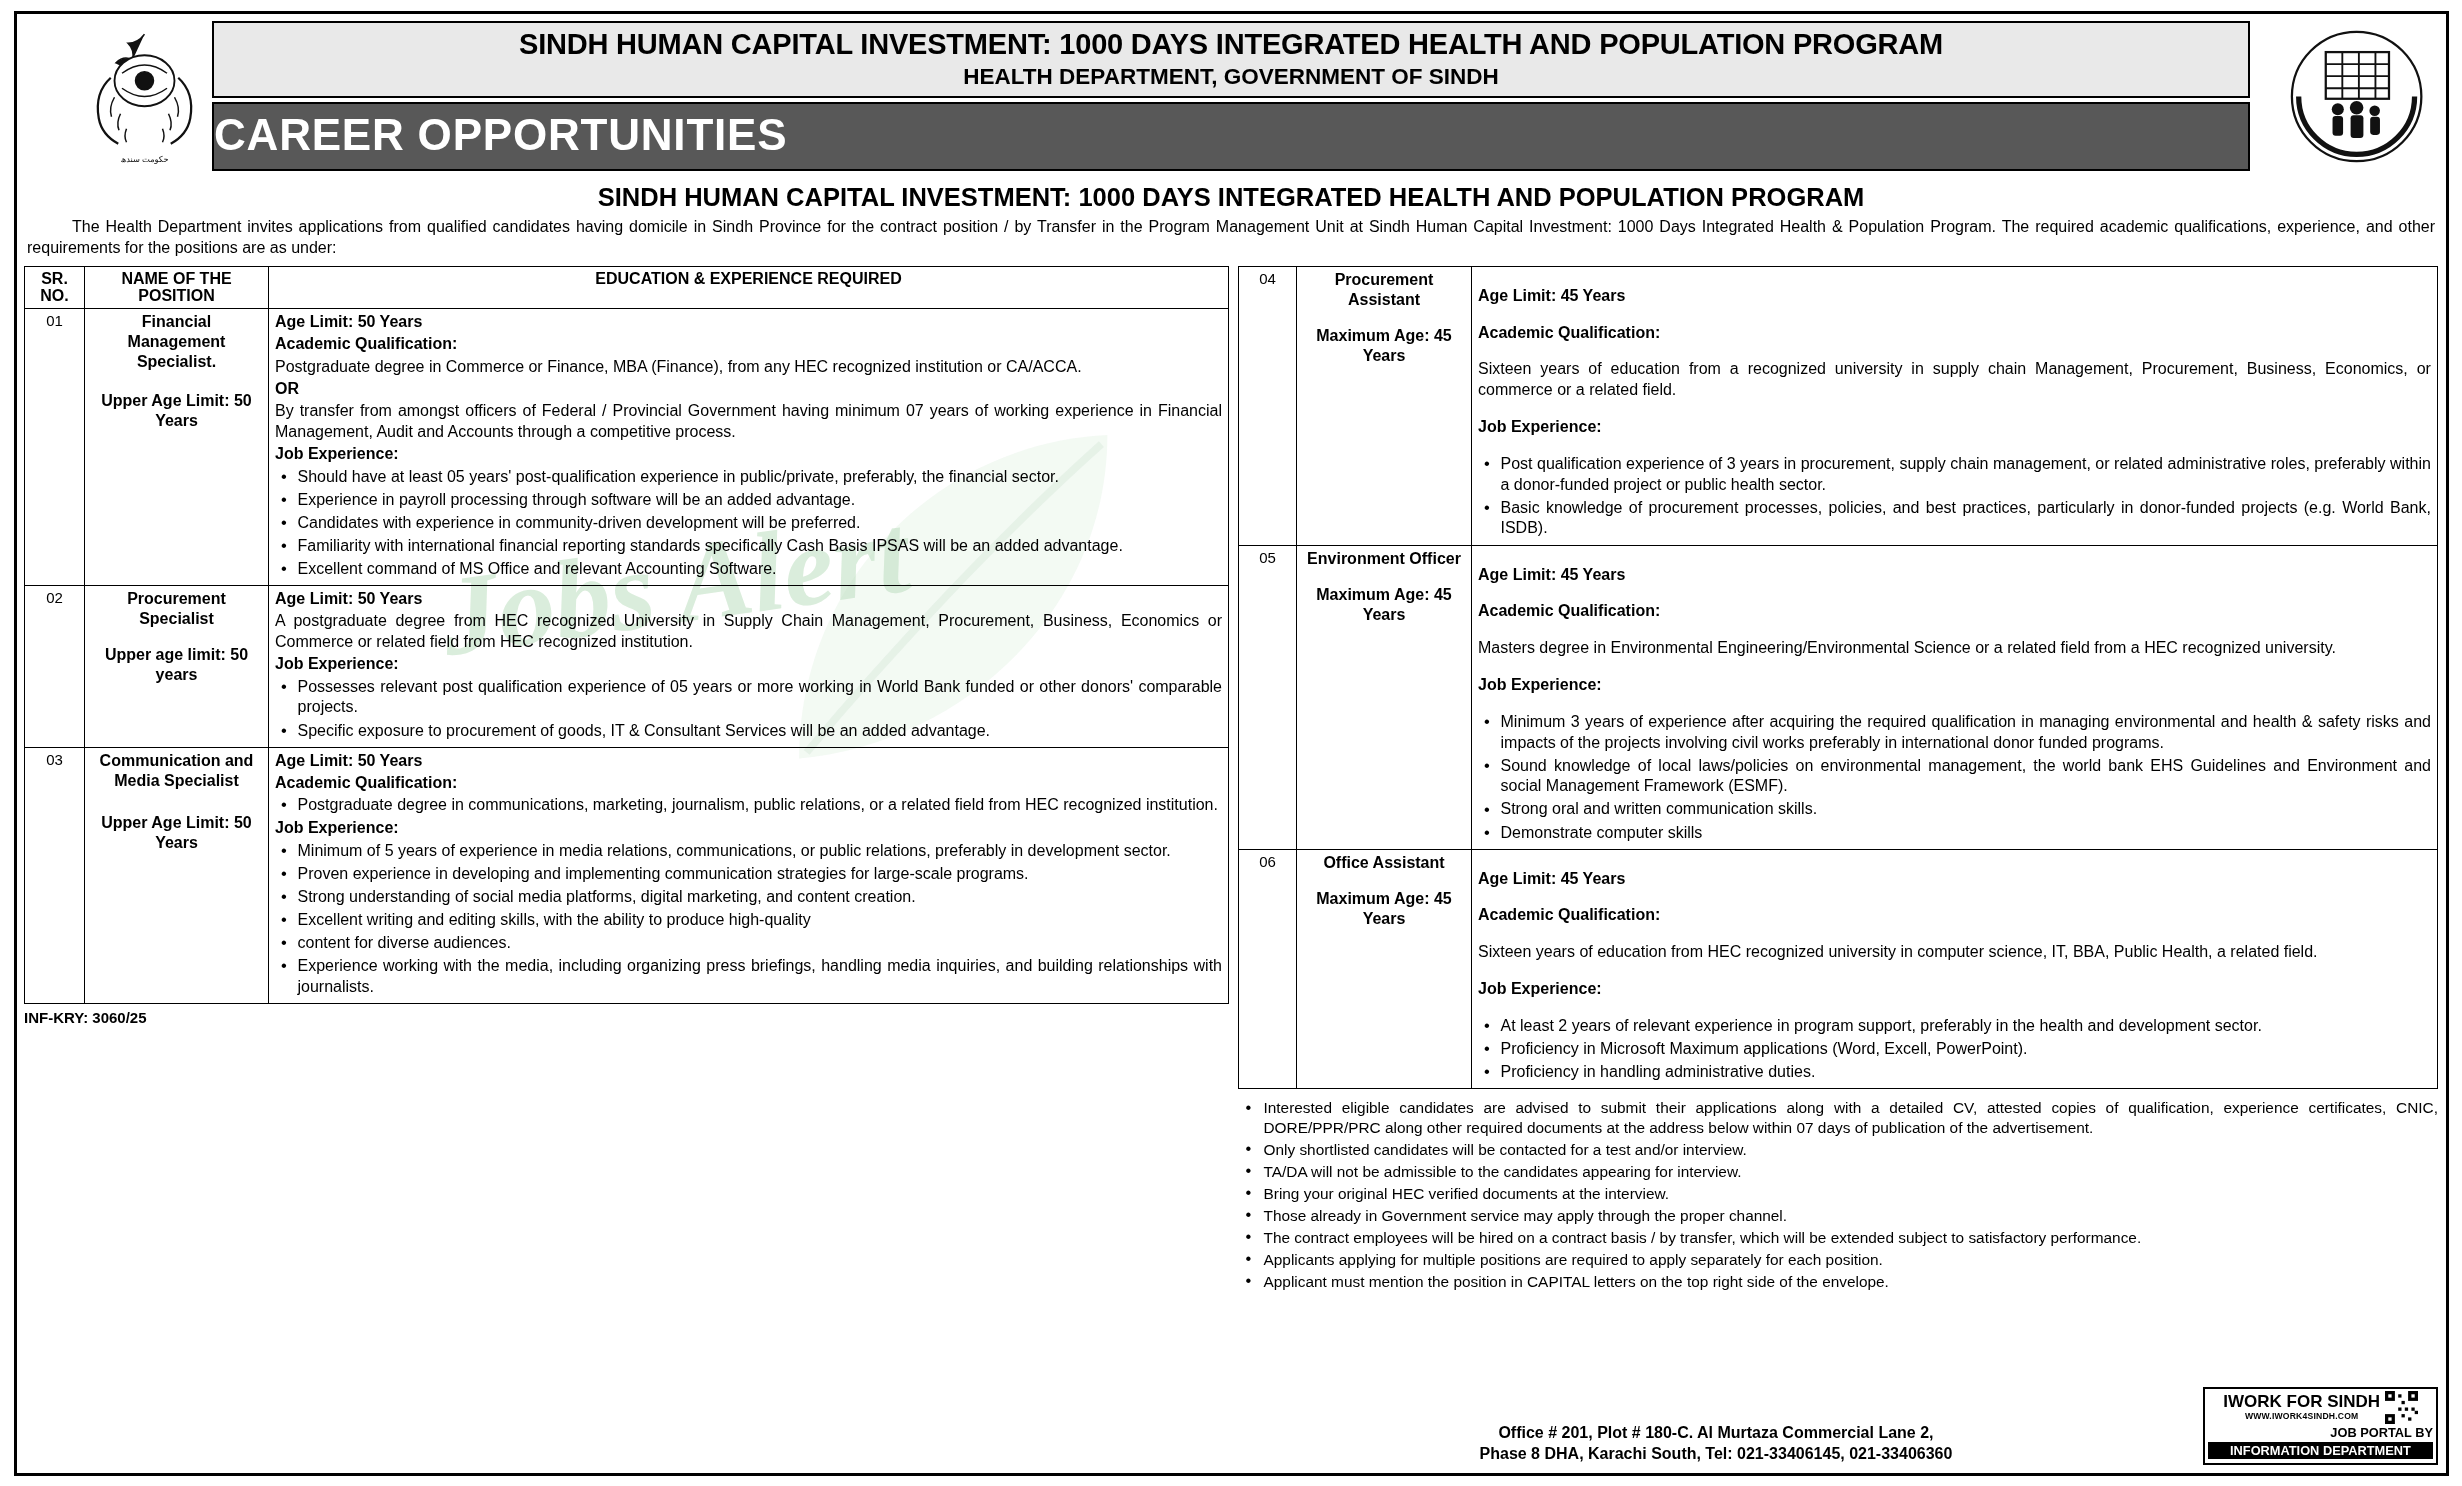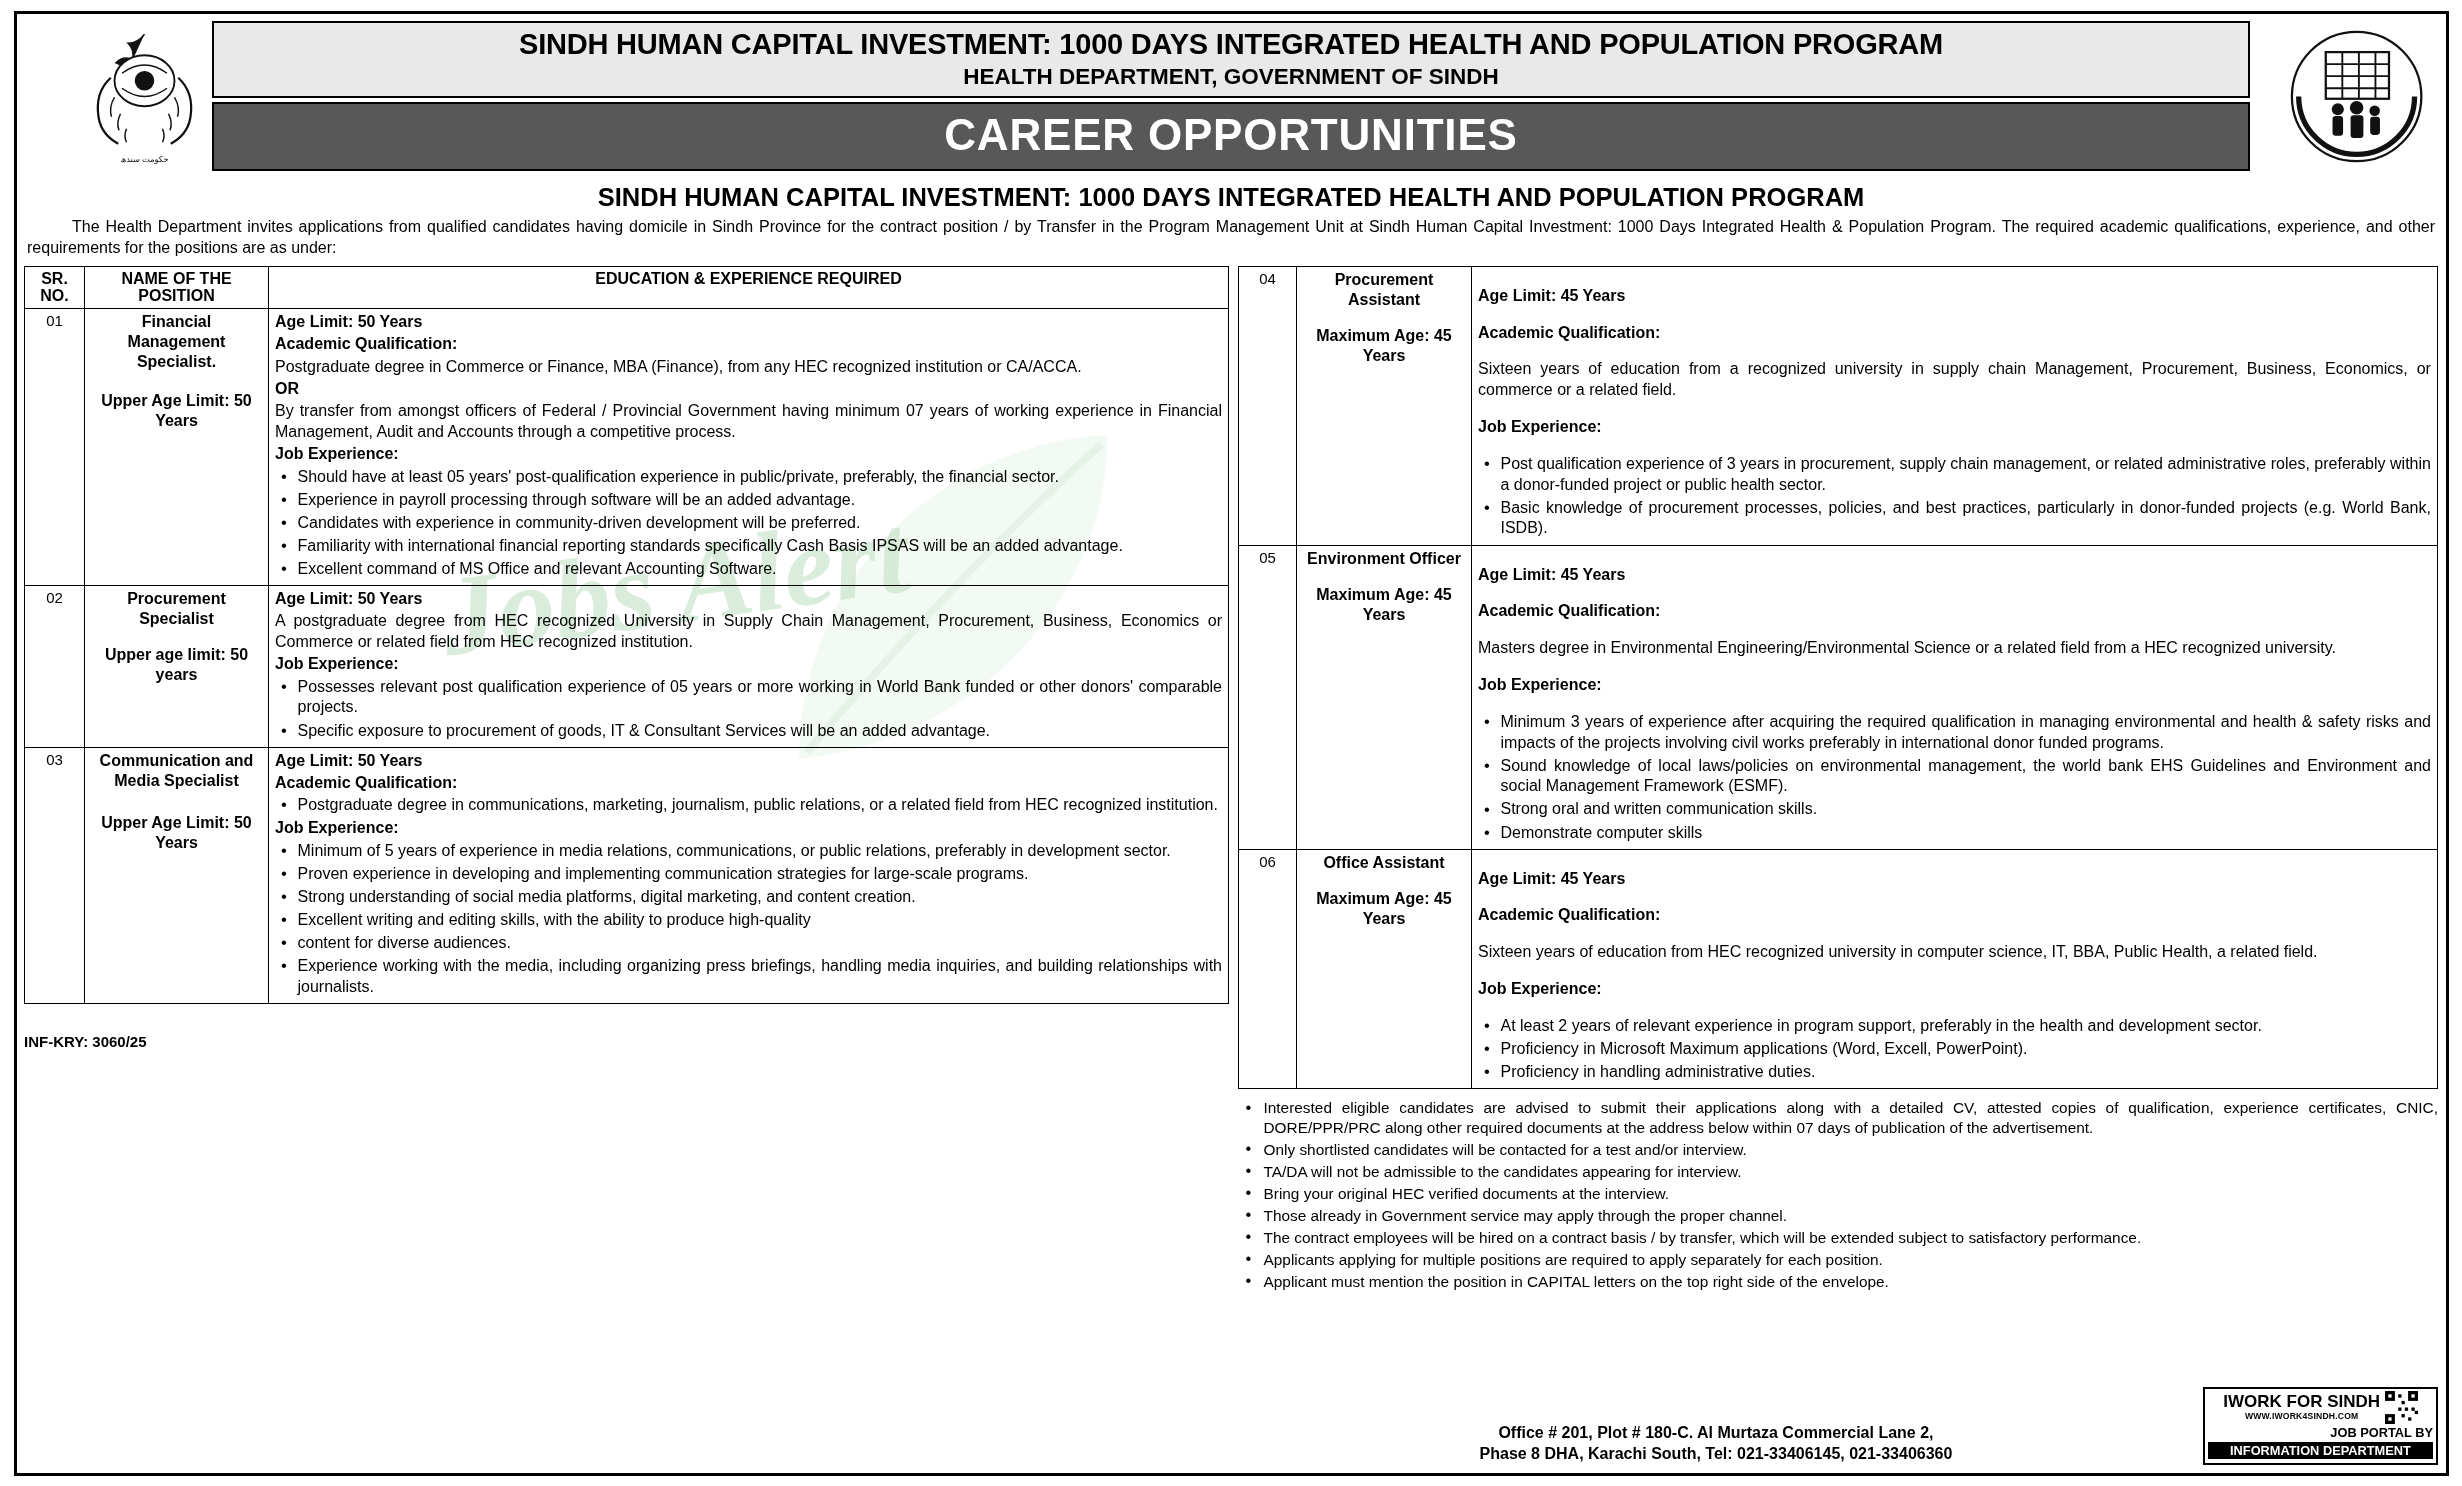--- a/index.html
+++ b/index.html
@@ -67,21 +67,20 @@
   .title-line2 {
     font-size: 22.5px;
     font-weight: bold;
     margin-top: 5.3px;
     line-height: 1.06;
   }
   .career-bar {
     margin-top: 3.8px;
     background: #585858;
     border: 2.3px solid #000;
-    text-align: center;
     padding: 6px 0 9px 0;
   }
   .career-bar span {
     color: #fff;
     font-size: 44px;
     font-weight: bold;
     letter-spacing: 0.8px;
     font-family: "Liberation Sans", sans-serif;
   }
   
@@ -118,21 +117,20 @@
     display: flex;
     flex: 1 1 auto;
     gap: 9px;
     min-height: 0;
   }
   .col-left {
     width: 1205px;
     flex: 0 0 1205px;
     display: flex;
     flex-direction: column;
-    gap: 24px;
   }
   .col-right {
     flex: 1 1 auto;
     display: flex;
     flex-direction: column;
   }
   table.jobs {
     border-collapse: collapse;
     width: 100%;
     table-layout: fixed;

